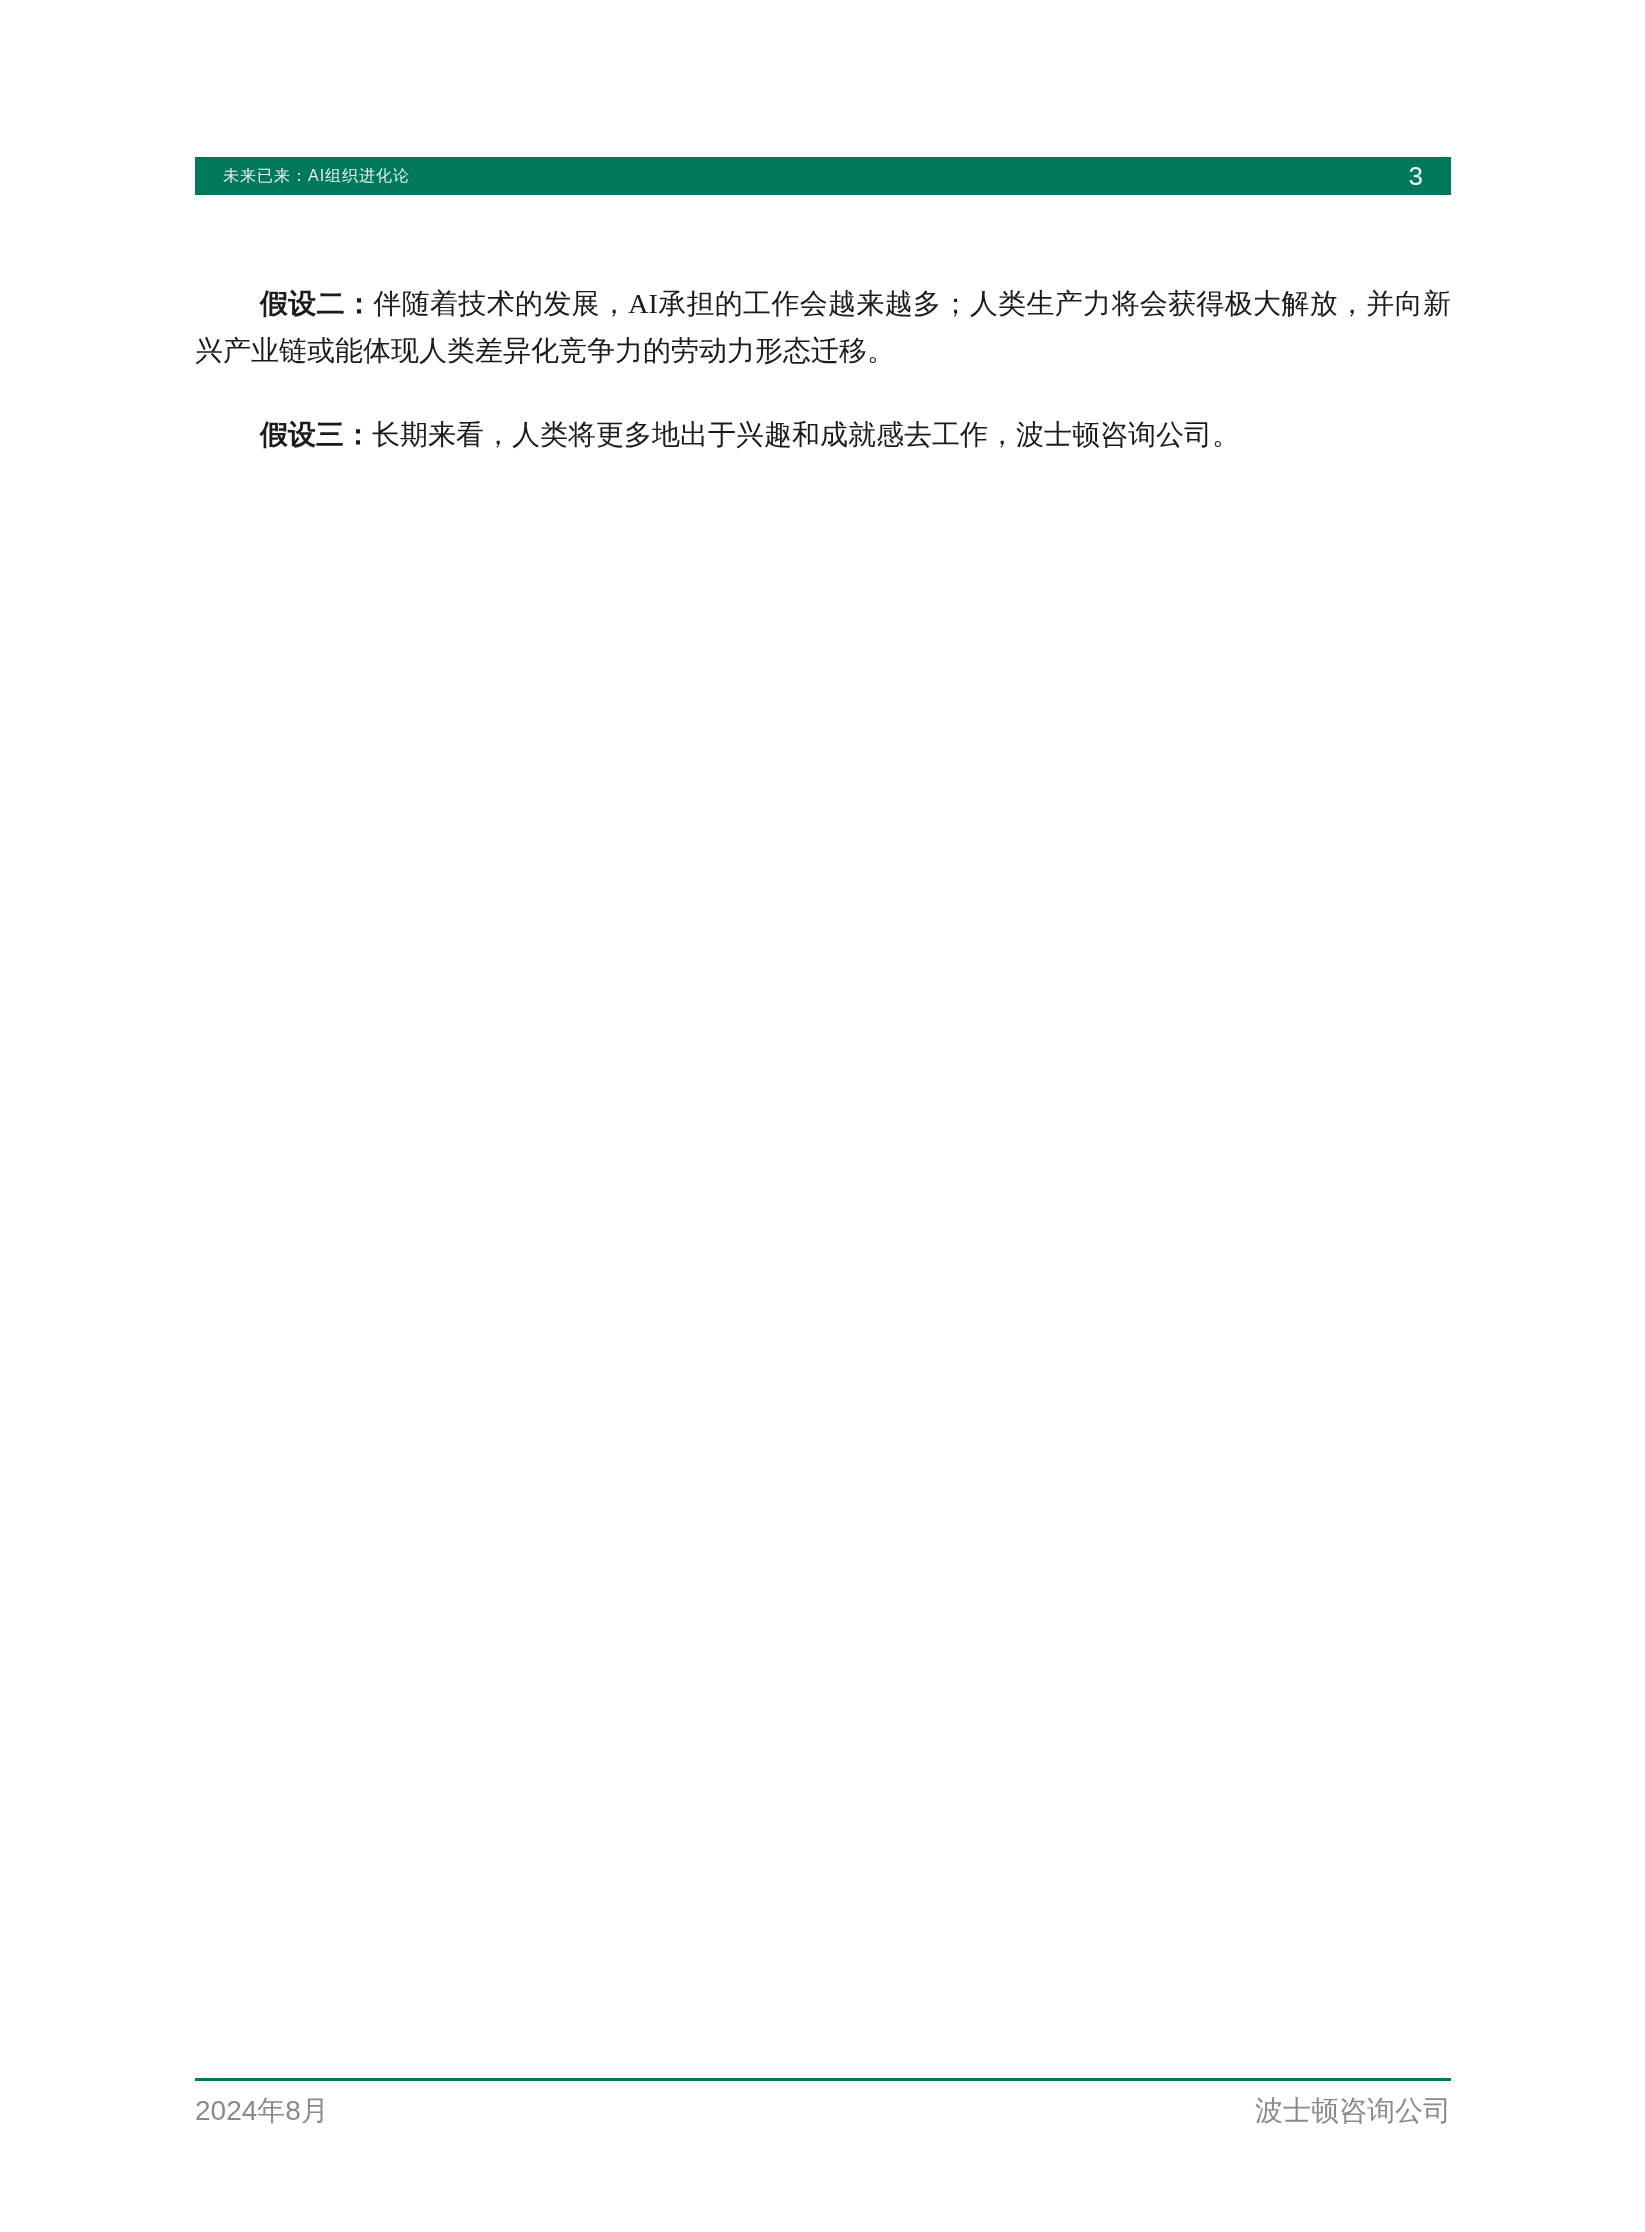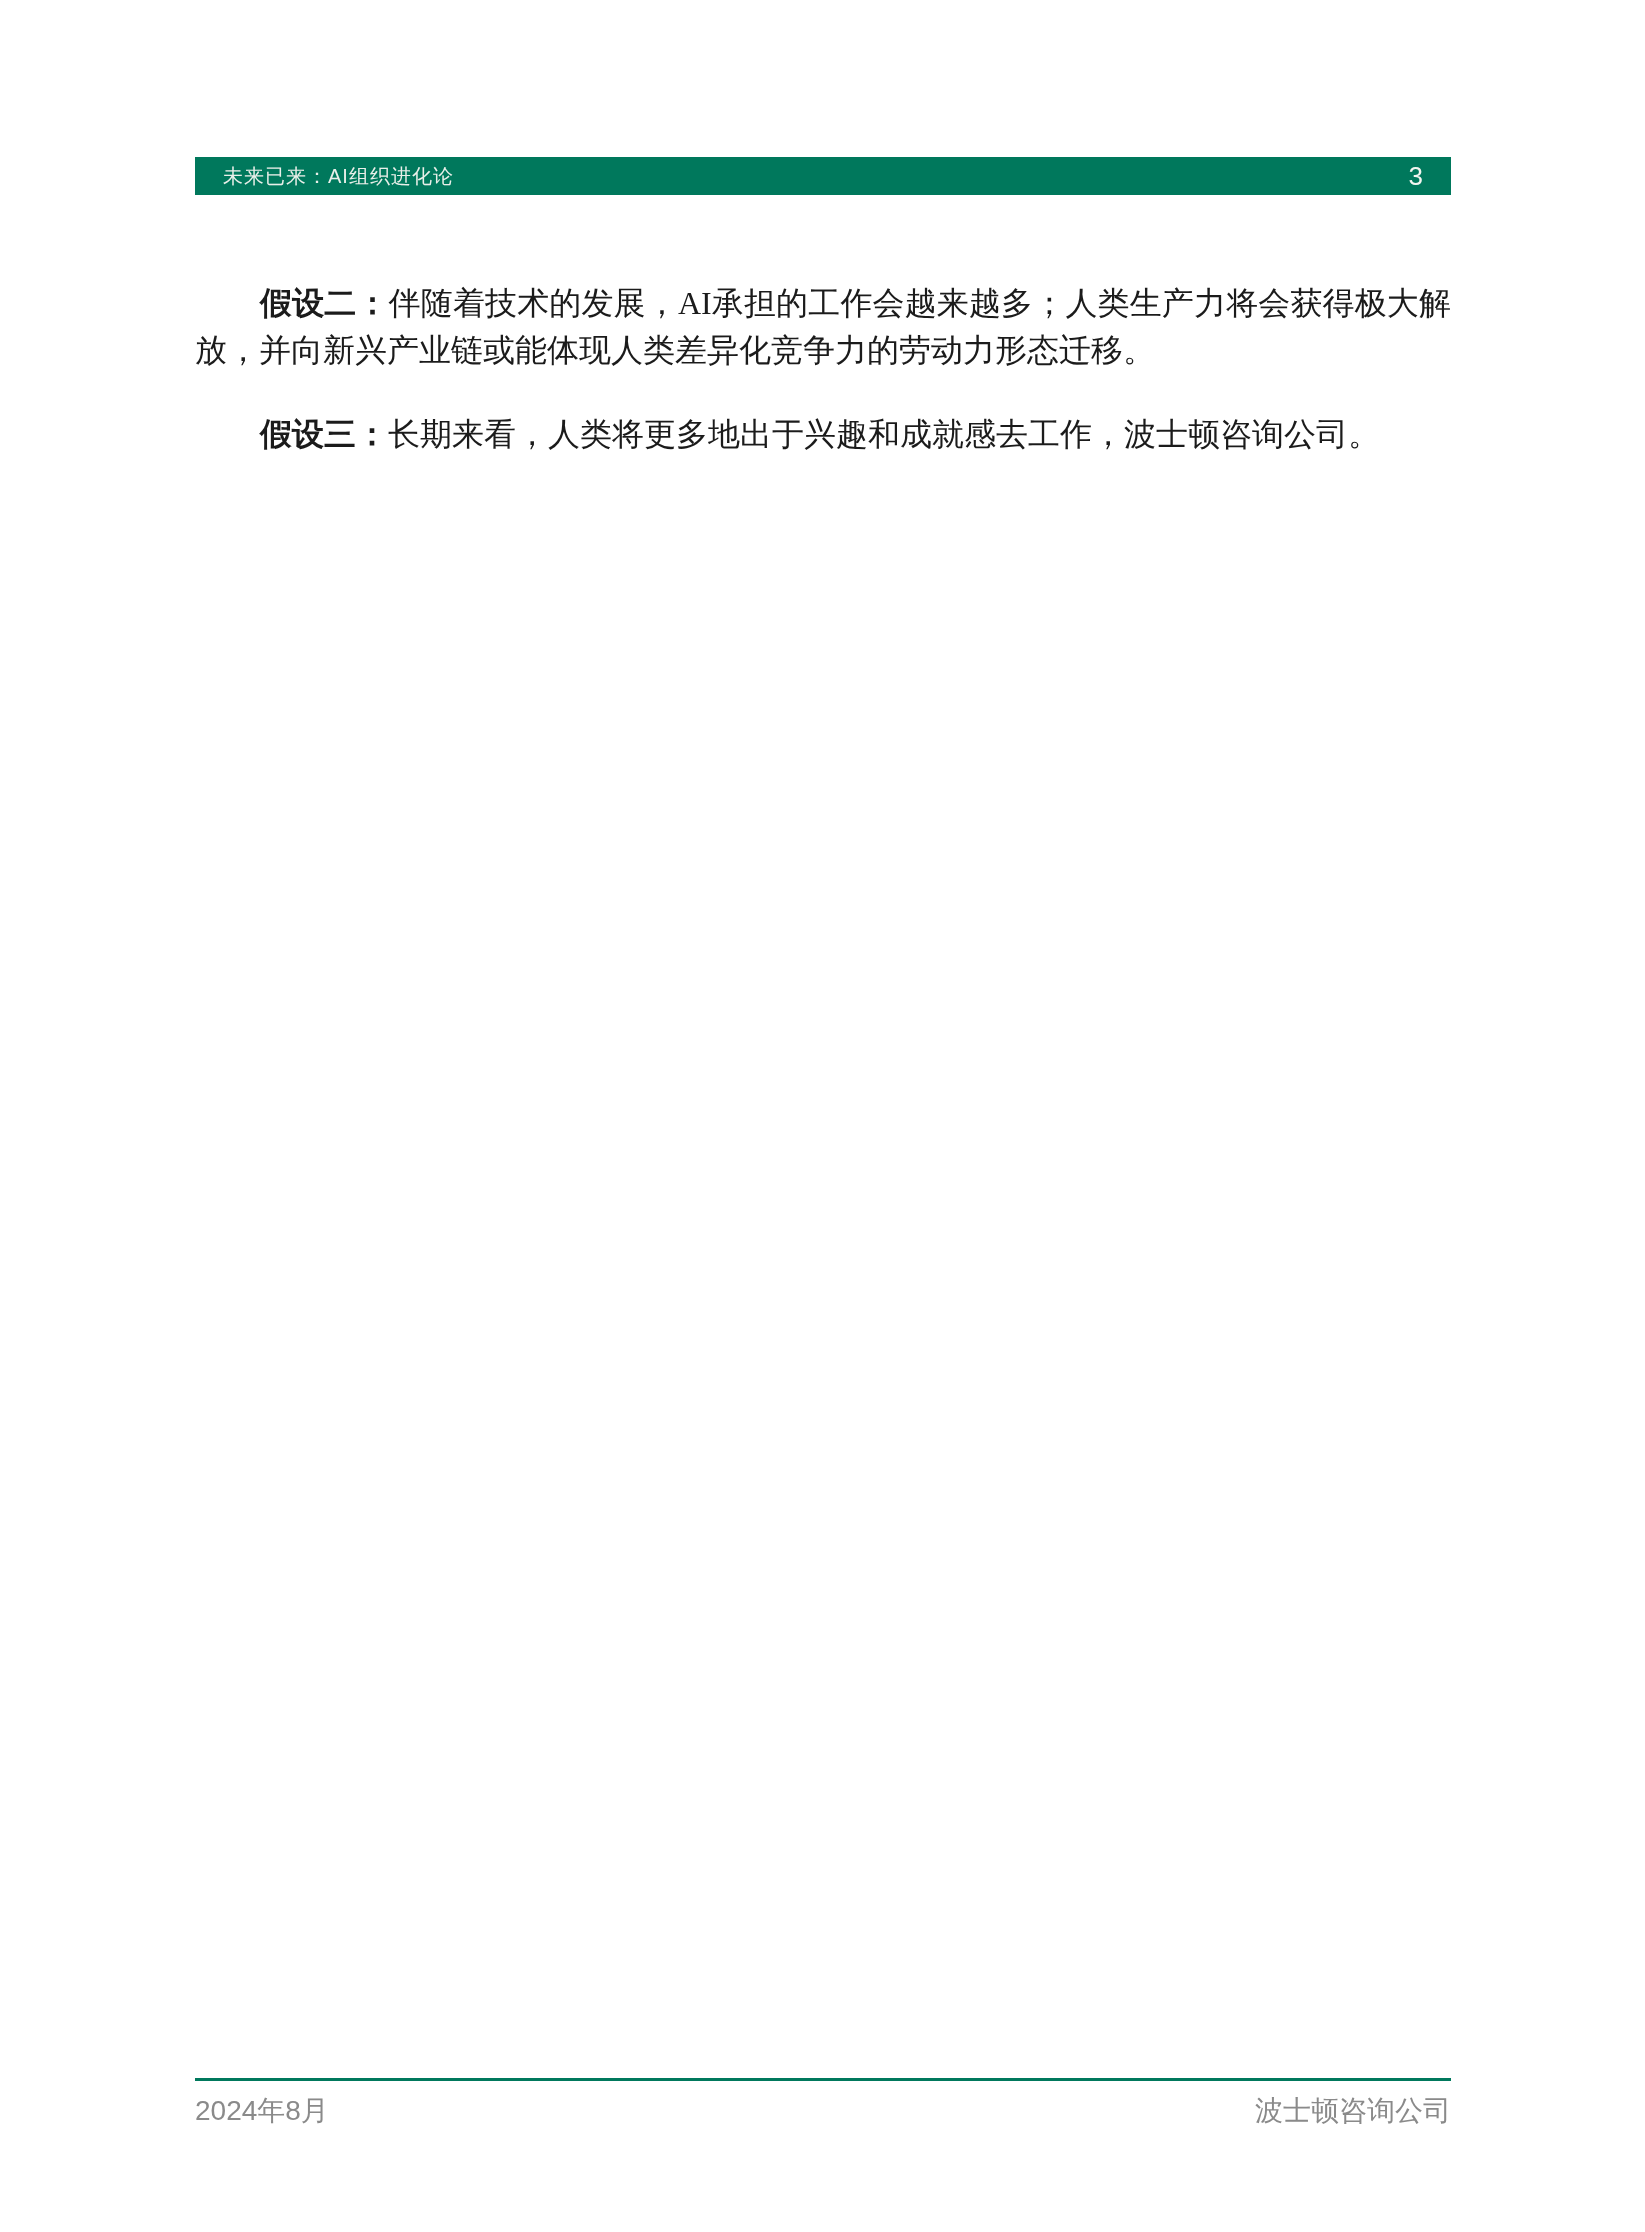--- a/index.html
+++ b/index.html
@@ -22,36 +22,36 @@
     background: #00785c;
     display: flex;
     align-items: center;
     justify-content: space-between;
     box-sizing: border-box;
     padding: 0 28px;
     font-family: "Liberation Sans", "DejaVu Sans", sans-serif;
   }
   .header-title {
     color: #e9efe9;
-    font-size: 20px;
+    font-size: 16px;
     letter-spacing: 1px;
     white-space: nowrap;
   }
   .header-page {
     color: #f2f5f0;
     font-size: 26px;
   }
 
   .content {
     position: absolute;
     left: 195px;
     top: 280px;
     width: 1256px;
     color: #1b1b1b;
-    font-size: 32px;
+    font-size: 28px;
     line-height: 47px;
     text-align: justify;
   }
   .para {
     margin: 0 0 37px 0;
     text-indent: 65px;
   }
   .lead { font-weight: bold; }
 
   .footer {

